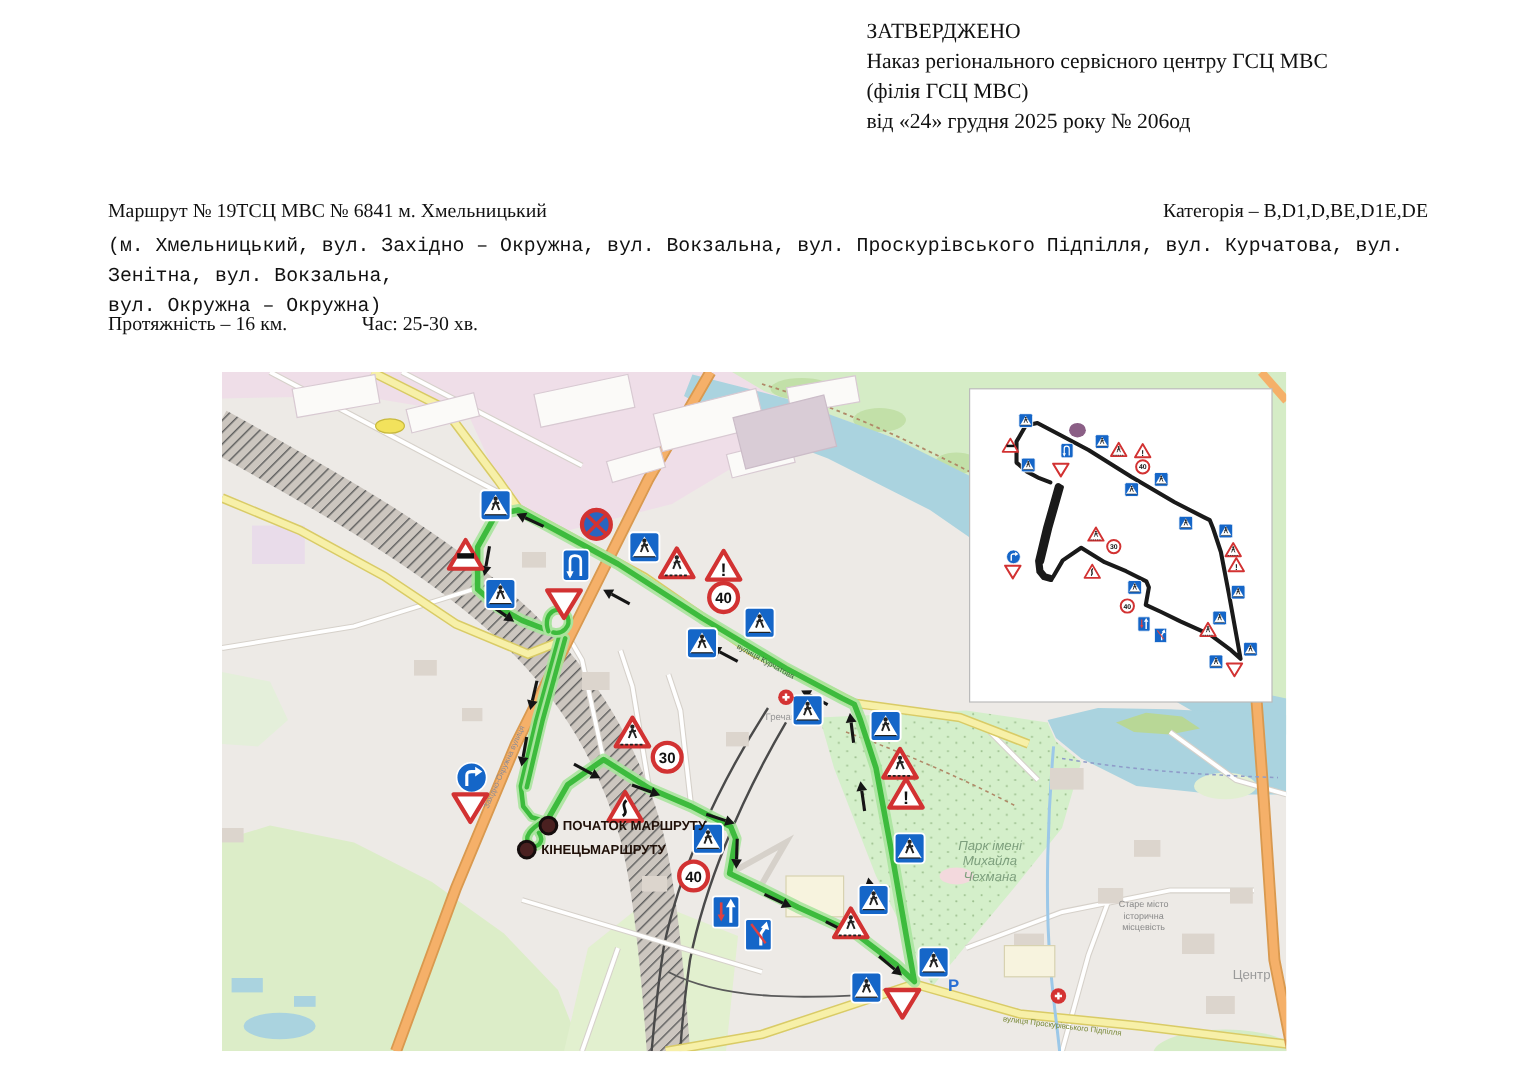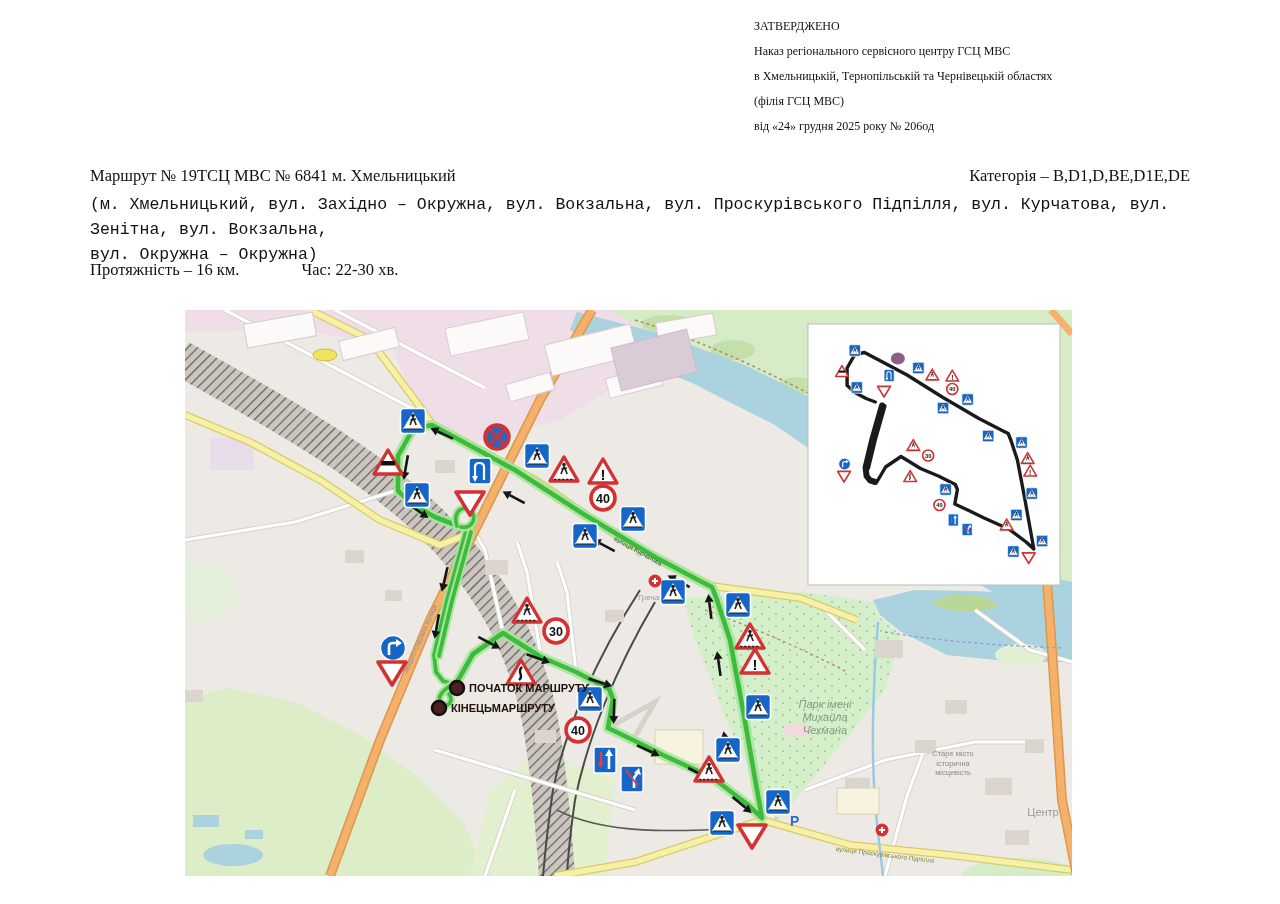--- a/index.html
+++ b/index.html
@@ -1,50 +1,49 @@
 <!DOCTYPE html>
 <html><head>
 <meta charset="utf-8">
 <style>
   html,body{margin:0;padding:0;background:#fff;}
   body{width:1280px;height:904px;position:relative;font-family:"Liberation Serif",serif;color:#111;}
-  .hdr{position:absolute;left:754px;top:14px;width:470px;font-size:12px;line-height:25px;}
+  .hdr{position:absolute;left:722px;top:14px;width:470px;font-size:18px;line-height:25px;}
   .titlerow{position:absolute;left:90px;top:166px;width:1100px;display:flex;font-weight:normal;font-size:16.5px;}
   .titlerow .c{flex:1;text-align:left;}
   .streets{position:absolute;left:90px;top:192px;width:1085px;font-size:16.5px;line-height:25px;font-family:Liberation Mono, monospace;}
   .lenrow{position:absolute;left:90px;top:260px;font-size:16.5px;}
   .lenrow .time{margin-left:58px;}
   .mapwrap{position:absolute;left:185px;top:310px;width:887px;height:566px;overflow:hidden;}
   svg text{user-select:none;}
 </style>
 </head>
 <body>
 
 <div class="hdr">
   <div>ЗАТВЕРДЖЕНО</div>
   <div>Наказ регіонального сервісного центру ГСЦ МВС</div>
-  <div>в Хмельницькій, Тернопільській та Чернівецькій областях</div>
   <div>(філія ГСЦ МВС)</div>
   <div>від «24» грудня 2025 року № 206од</div>
 </div>
 
 <div class="titlerow">
   <span>Маршрут № 19</span>
   <span class="c">ТСЦ МВС № 6841 м. Хмельницький</span>
   <span>Категорія – B,D1,D,BE,D1E,DE</span>
 </div>
 
 <div class="streets">
   <div>(м. Хмельницький, вул. Західно – Окружна, вул. Вокзальна, вул. Проскурівського Підпілля,  вул. Курчатова, вул. Зенітна,  вул. Вокзальна,</div>
   <div>вул. Окружна  – Окружна)</div>
 </div>
 
 <div class="lenrow">
   <span>Протяжність – 16 км.</span>
-  <span class="time">Час: 22-30 хв.</span>
+  <span class="time">Час: 25-30 хв.</span>
 </div>
 
 <div class="mapwrap">
 <svg id="mapsvg" width="887" height="566" viewBox="0 0 887 566" xmlns="http://www.w3.org/2000/svg">
   <defs>
     <pattern id="hatch" width="7" height="7" patternTransform="rotate(45)" patternUnits="userSpaceOnUse">
       <rect width="7" height="7" fill="#ccc6bf"></rect>
       <line x1="0" y1="0" x2="0" y2="7" stroke="#5f5f5f" stroke-width="2.4"></line>
     </pattern>
     <pattern id="treedots" width="14" height="12" patternUnits="userSpaceOnUse">

